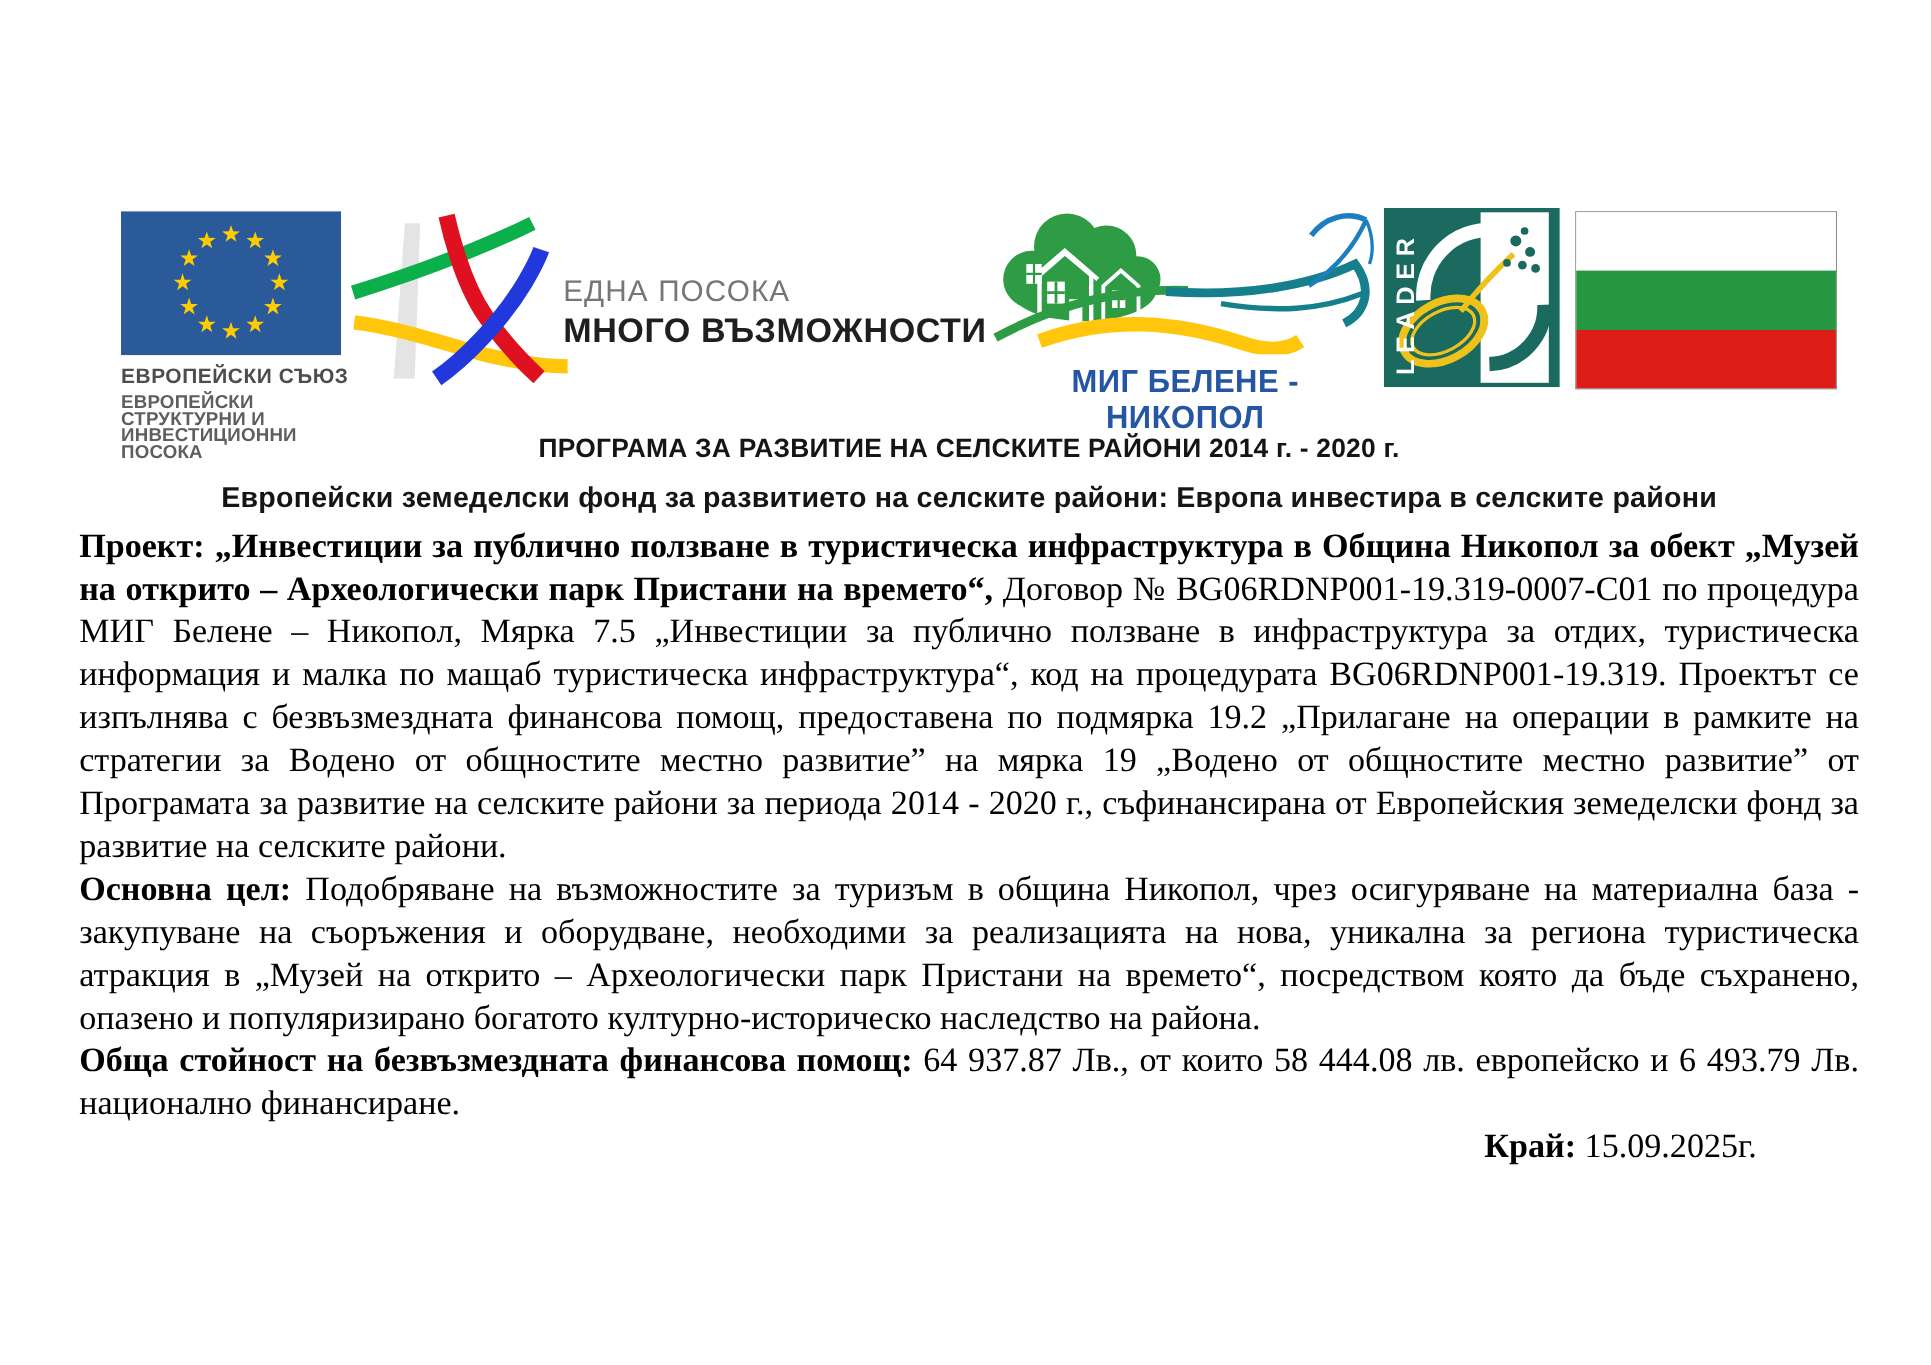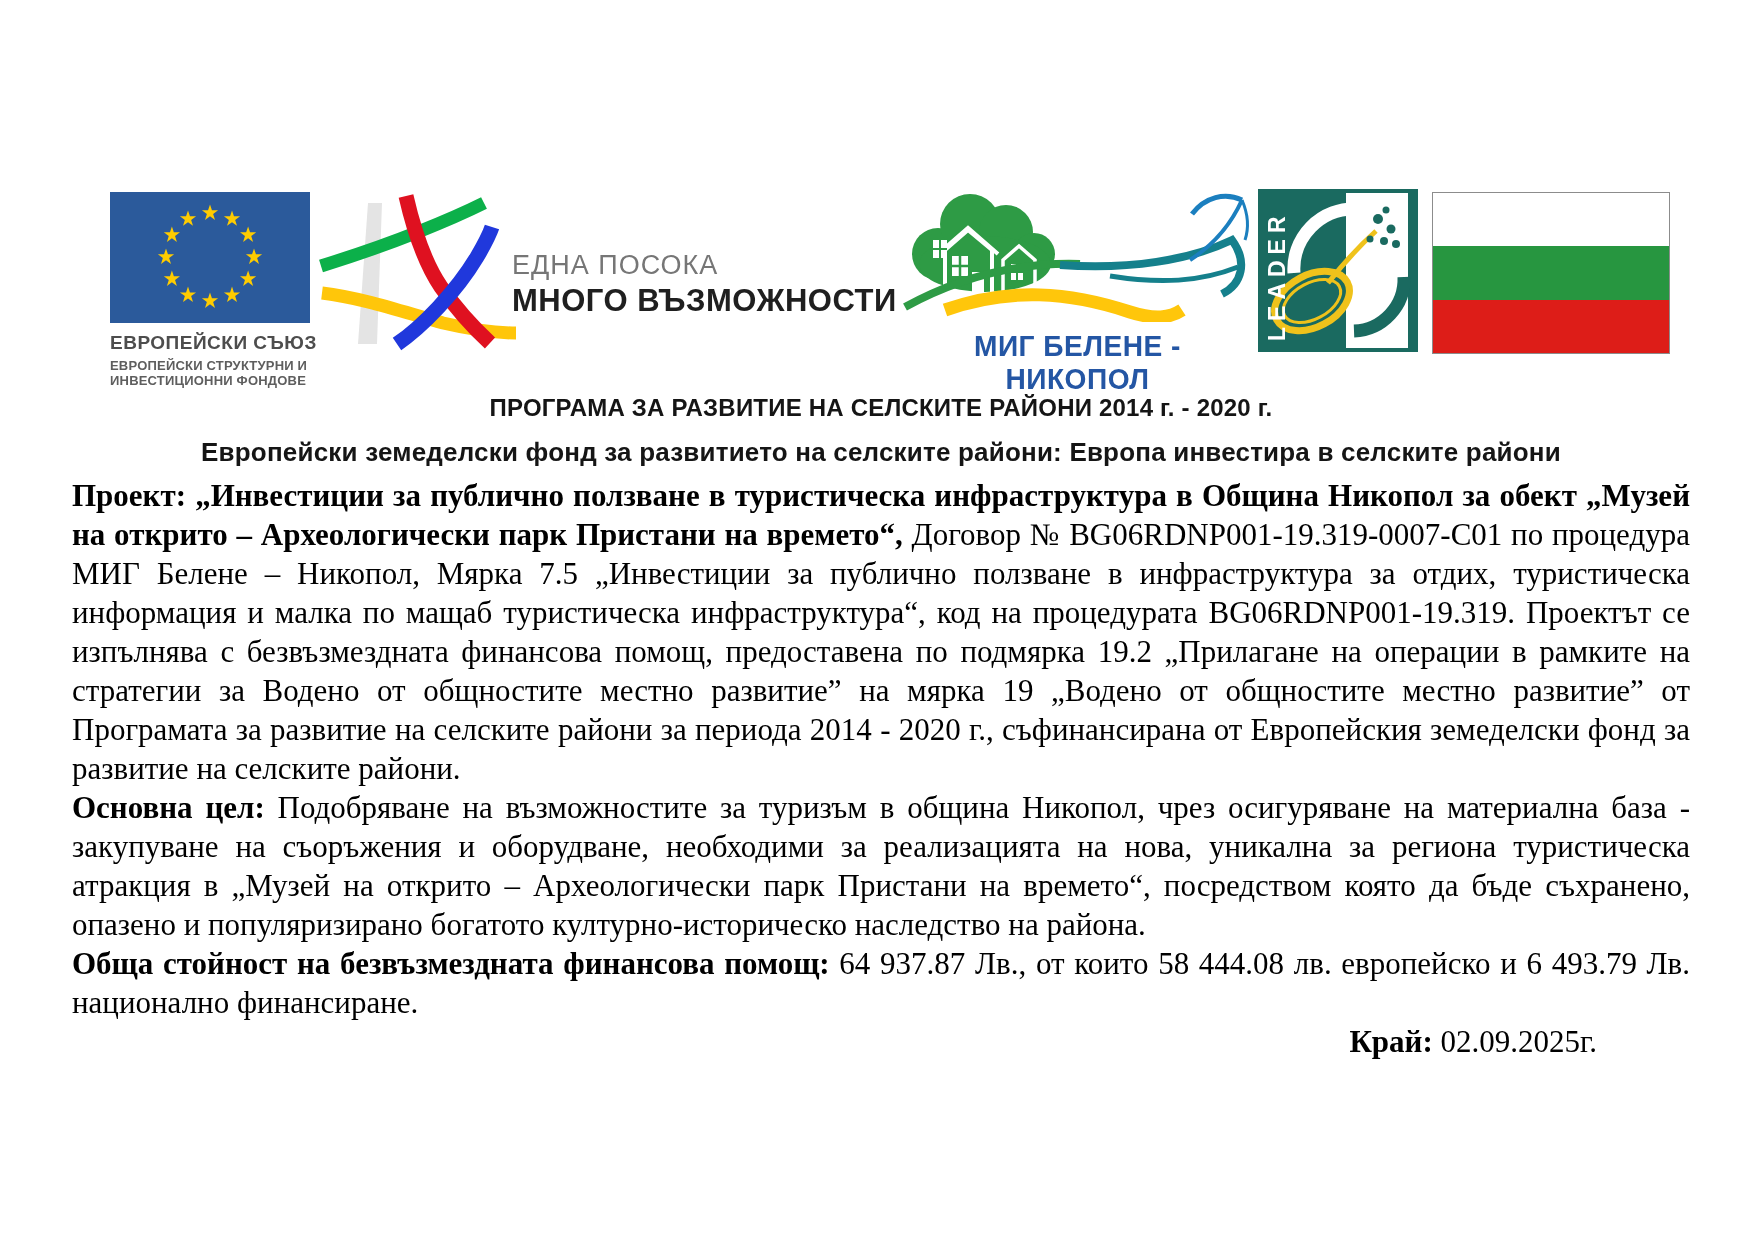--- a/index.html
+++ b/index.html
@@ -15,21 +15,21 @@
   }
   html,body{margin:0;padding:0;background:#fff;}
   .page{position:relative;width:1755px;height:1241px;background:#fff;overflow:hidden;
         font-family:"Liberation Sans",sans-serif;color:var(--text-black);}
 
   
   .logoband{position:absolute;left:0;top:0;width:1755px;height:400px;}
   .eu-logo{position:absolute;left:110px;top:192px;width:210px;}
   .eu-flag{display:block;}
   .eu-caption{margin-top:9px;font-size:19px;font-weight:700;color:var(--caption-gray);letter-spacing:.5px;}
-  .eu-sub{margin-top:4px;font-size:13px;font-weight:700;color:#5E5E5E;line-height:15px;letter-spacing:.2px;}
+  .eu-sub{margin-top:4px;font-size:17px;font-weight:700;color:#5E5E5E;line-height:15px;letter-spacing:.2px;}
 
   .ribbons{position:absolute;left:318px;top:176px;}
   .tagline{position:absolute;left:512px;top:252px;line-height:1;}
   .tagline-1{font-size:27px;color:var(--tagline-gray);letter-spacing:1px;}
   .tagline-2{margin-top:6px;font-size:31px;font-weight:700;color:var(--tagline-dark);letter-spacing:.5px;text-align:right;}
 
   .mig{position:absolute;left:900px;top:172px;width:355px;}
   .mig-caption{margin-top:4px;font-size:29px;font-weight:800;color:var(--mig-text-blue);
                letter-spacing:.5px;text-align:center;transform:scaleX(.97);}
 
@@ -81,21 +81,21 @@
           <use href="#st" transform="translate(78,103.1)"></use>
           <use href="#st" transform="translate(61.9,87)"></use>
           <use href="#st" transform="translate(56,65)"></use>
           <use href="#st" transform="translate(61.9,43)"></use>
           <use href="#st" transform="translate(78,26.9)"></use>
         </g>
       </svg>
       <div class="eu-caption">ЕВРОПЕЙСКИ СЪЮЗ</div>
       <div class="eu-sub">
         <div>ЕВРОПЕЙСКИ СТРУКТУРНИ И</div>
-        <div>ИНВЕСТИЦИОННИ ФОНДОВЕ</div>
+        <div>ИНВЕСТИЦИОННИ ПОСОКА</div>
       </div>
     </div>
 
     <svg class="ribbons" width="200" height="185" viewBox="0 0 200 185" xmlns="http://www.w3.org/2000/svg" fill="none">
       <polygon points="50,27 64,27 59,168 40,168" fill="var(--ribbon-white)"></polygon>
       <path d="M3,90 C35,80 70,68 100,56 C130,44 152,34 166,27" stroke="var(--ribbon-green)" stroke-width="13"></path>
       <path d="M4,117 C45,122 85,136 125,147 C155,154 180,157 198,157" stroke="var(--ribbon-yellow)" stroke-width="13"></path>
       <path d="M88,20 C96,55 106,86 123,111 C139,134 158,154 172,167" stroke="var(--ribbon-red)" stroke-width="15"></path>
       <path d="M79,168 C104,151 138,116 159,81 C166,69 171,60 174,51" stroke="var(--ribbon-blue)" stroke-width="15"></path>
     </svg>
@@ -172,17 +172,17 @@
   <div class="headings">
     <div class="h1">ПРОГРАМА ЗА РАЗВИТИЕ НА СЕЛСКИТЕ РАЙОНИ 2014 г. - 2020 г.</div>
     <div class="h2">Европейски земеделски фонд за развитието на селските райони: Европа инвестира в селските райони</div>
   </div>
 
   <div class="doc-body">
     <p><strong>Проект: „Инвестиции за публично ползване в туристическа инфраструктура в Община Никопол за обект „Музей на открито – Археологически парк Пристани на времето“,</strong><span> Договор № BG06RDNP001-19.319-0007-C01 по процедура МИГ Белене – Никопол, Мярка 7.5 „Инвестиции за публично ползване в инфраструктура за отдих, туристическа информация и малка по мащаб туристическа инфраструктура“, код на процедурата BG06RDNP001-19.319. Проектът се изпълнява с безвъзмездната финансова помощ, предоставена по подмярка 19.2 „Прилагане на операции в рамките на стратегии за Водено от общностите местно развитие” на мярка 19 „Водено от общностите местно развитие” от Програмата за развитие на селските райони за периода 2014 - 2020 г., съфинансирана от Европейския земеделски фонд за развитие на селските райони.</span></p>
     <p><strong>Основна цел:</strong><span> Подобряване на възможностите за туризъм в община Никопол, чрез осигуряване на материална база - закупуване на съоръжения и оборудване, необходими за реализацията на нова, уникална за региона туристическа атракция в „Музей на открито – Археологически парк Пристани на времето“, посредством която да бъде съхранено, опазено и популяризирано богатото културно-историческо наследство на района.</span></p>
     <p><strong>Обща стойност на безвъзмездната финансова помощ:</strong><span> 64 937.87 Лв., от които 58 444.08 лв. европейско и 6 493.79 Лв. национално финансиране.</span></p>
     <div class="dates">
-      <span class="date-end"><strong>Край:</strong><span> 02.09.2025г.</span></span>
+      <span class="date-end"><strong>Край:</strong><span> 15.09.2025г.</span></span>
     </div>
   </div>
 
 </div>
 
 </body></html>

